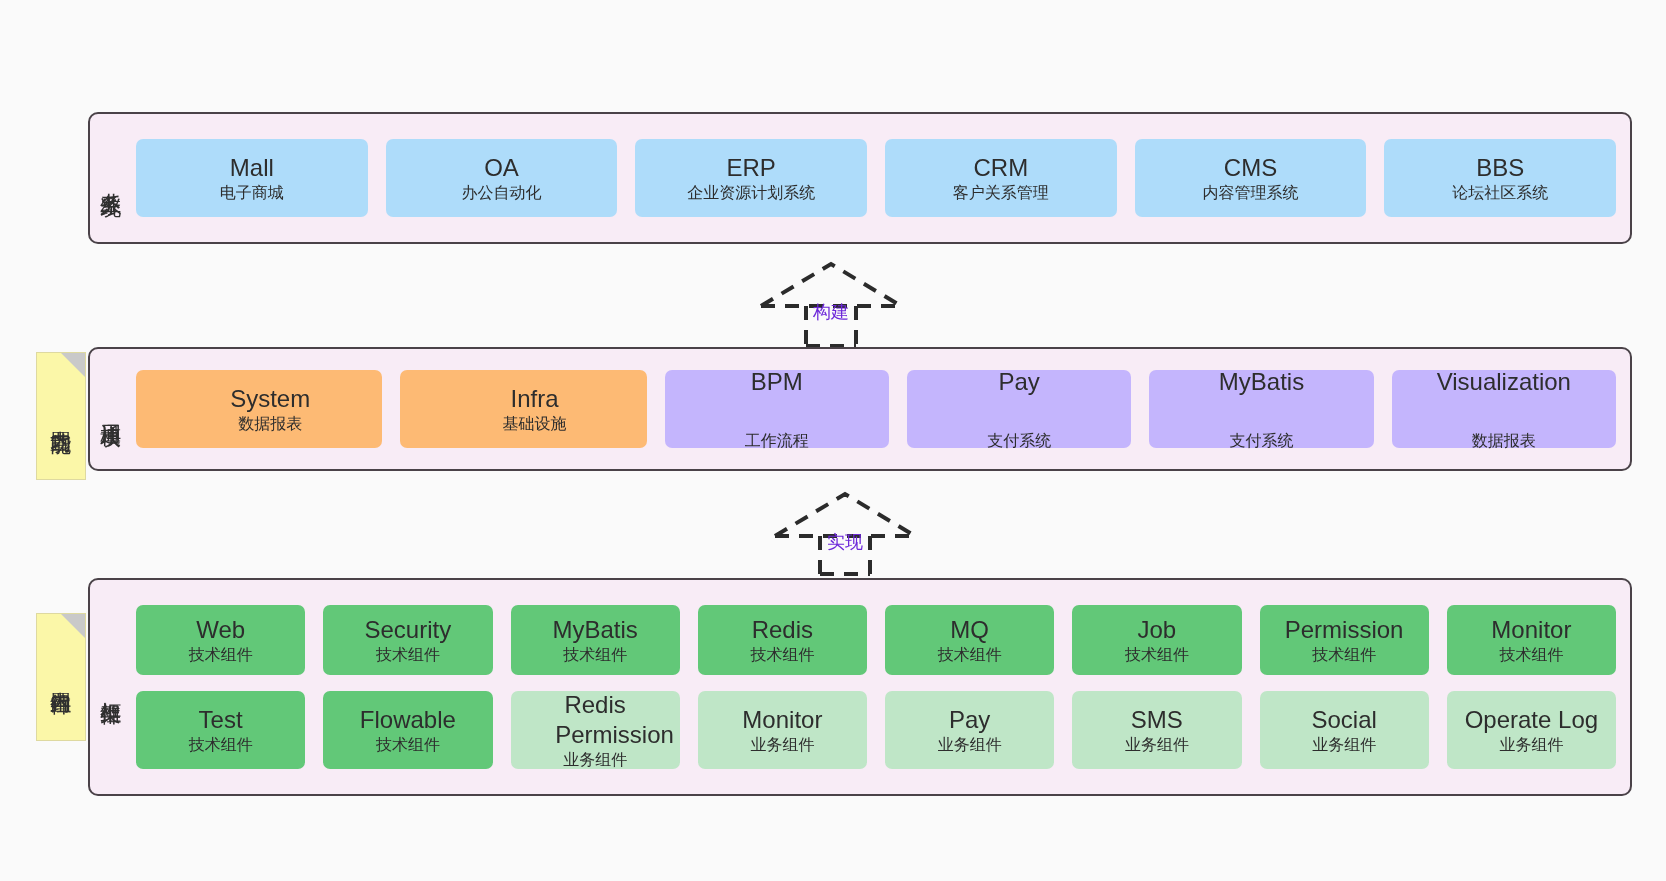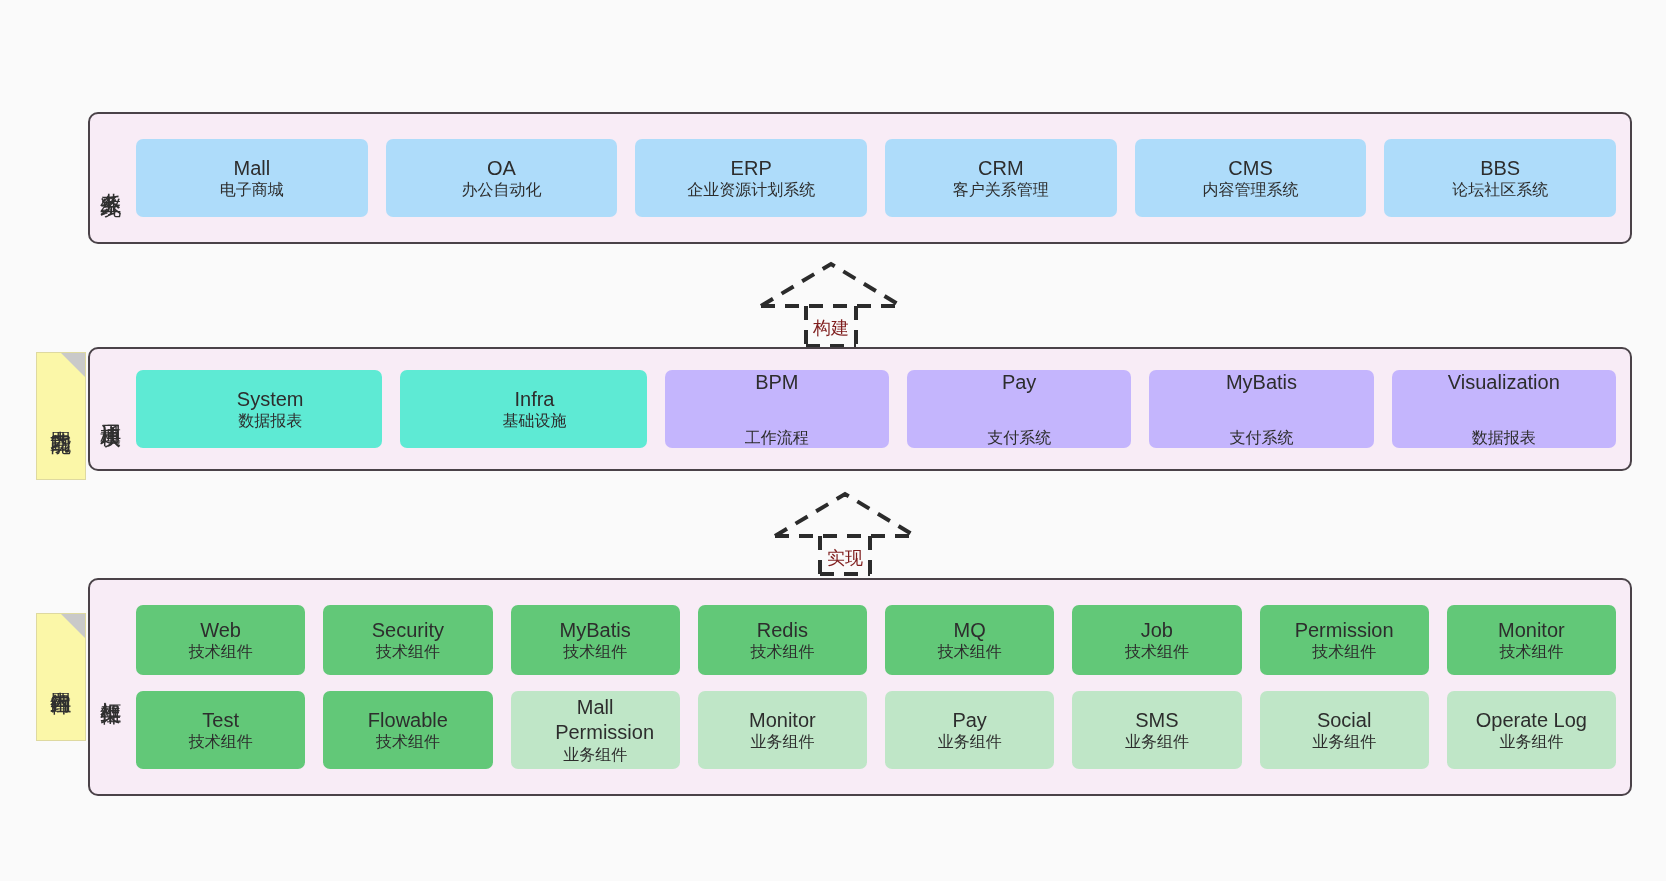--- a/index.html
+++ b/index.html
@@ -58,26 +58,26 @@
     display: flex;
     flex-direction: column;
     align-items: center;
     justify-content: center;
     text-align: center;
     color: #2d2d2d;
     line-height: 1.24;
     box-sizing: border-box;
     padding: 4px 6px;
   }
-  .cell .t1 { font-size: 20px; text-align: center; }
+  .cell .t1 { font-size: 24px; text-align: center; }
   .cell .t2 { font-size: 16px; }
 
   
   .c-blue        { background: #aedcfa; }
-  .c-red         { background: #5eead4; padding-left: 28px; }
+  .c-red         { background: #fdba74; padding-left: 28px; }
   .c-pink        { background: #c4b5fd; gap: 34px; }
   .c-green       { background: #62c878; }
   .c-lightgreen  { background: #bfe6c7; }
 
   
   .note {
     position: absolute;
     background: #fbf7a8;
     color: #2f2f2f;
     font-size: 21px;
@@ -102,25 +102,24 @@
   }
 
   
   .connector { position: absolute; }
   .connector svg { display: block; overflow: visible; }
   .connector .conn-label {
     position: absolute;
     left: 50%;
     transform: translateX(-50%);
     font-size: 18px;
-    color: #7f1d1d;
+    color: #6d28d9;
     background: transparent;
     white-space: nowrap;
     user-select: none;
-    margin-top: 16px;
   }
 </style>
 </head>
 <body>
 
 <div class="section" id="sec-0" style="left:88px; top:112px; width:1544px; height:132px;">
   <div class="section-label">业务系统</div>
   <div class="section-body">
     <div class="row" style="height:78px;">
       <div class="cell c-blue">
@@ -249,21 +248,21 @@
     <div class="row" style="height:78px;">
       <div class="cell c-green">
         <span class="t1">Test</span>
         <span class="t2">技术组件</span>
       </div>
       <div class="cell c-green">
         <span class="t1">Flowable</span>
         <span class="t2">技术组件</span>
       </div>
       <div class="cell c-lightgreen">
-        <span class="t1" style="max-width:80px;">Mall Permission</span>
+        <span class="t1" style="max-width:80px;">Redis Permission</span>
         <span class="t2">业务组件</span>
       </div>
       <div class="cell c-lightgreen">
         <span class="t1">Monitor</span>
         <span class="t2">业务组件</span>
       </div>
       <div class="cell c-lightgreen">
         <span class="t1">Pay</span>
         <span class="t2">业务组件</span>
       </div>

